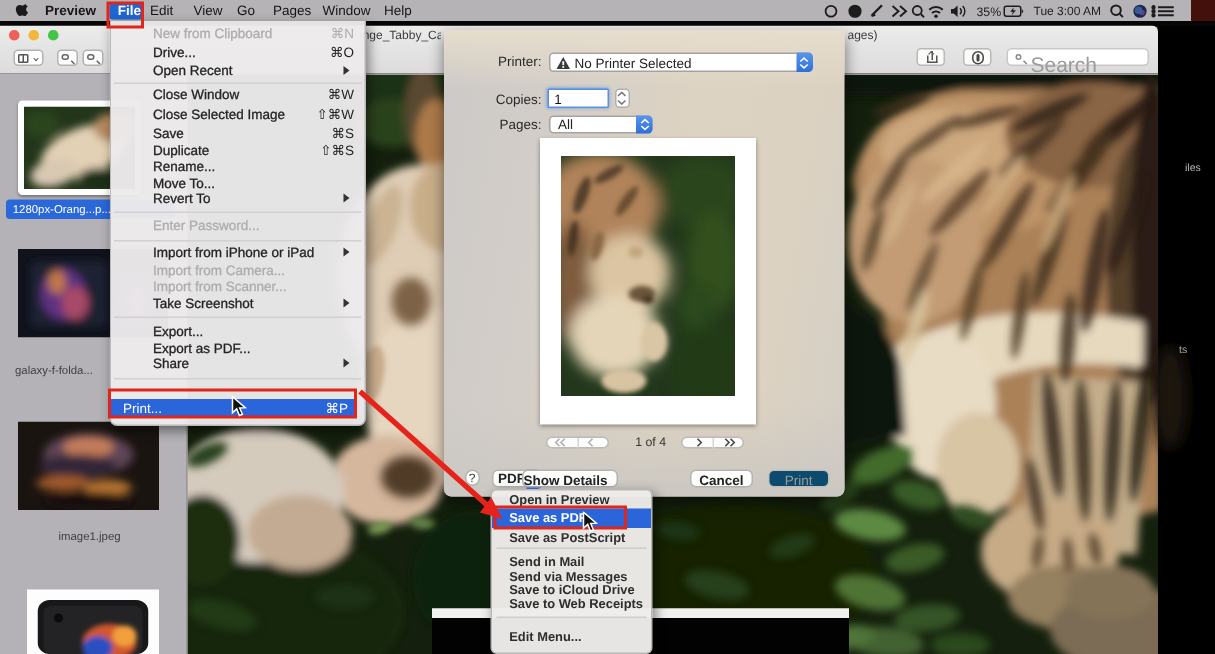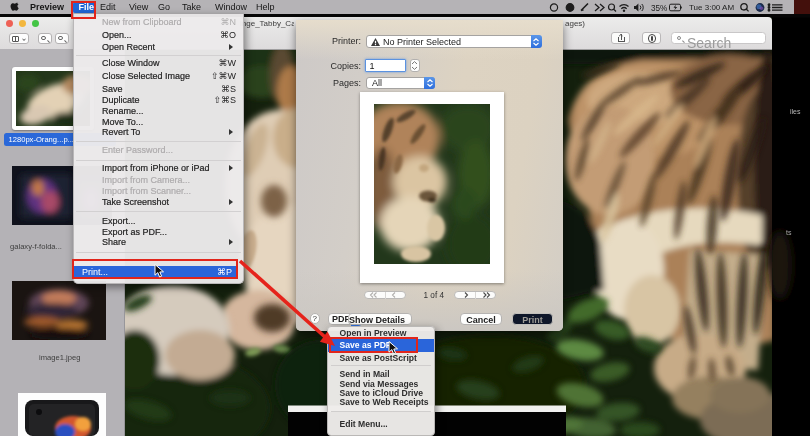--- a/index.html
+++ b/index.html
@@ -246,21 +246,21 @@
 <div class="abs" style="left:794px;top:0;width:16px;height:13.5px;background:#43100c;"></div>
 <svg class="abs" style="left:10px;top:2px" width="10" height="10" viewBox="0 0 16 16">
   <path fill="#1a1a1a" d="M11.3 1.2c.1.9-.3 1.8-.8 2.4-.6.7-1.5 1.2-2.4 1.1-.1-.9.3-1.8.9-2.4.6-.7 1.6-1.1 2.3-1.1zM13.9 12c-.4 1-.6 1.4-1.2 2.2-.8 1.2-1.9 2.7-3.2 2.7-1.2 0-1.6-.8-3.2-.8s-2 .8-3.2.8C1.8 17 .8 15.6 0 14.4c-2.2-3.4-2.5-7.4-1.1-9.5.99-1.5 2.5-2.4 4-2.4 1.5 0 2.4.8 3.6.8 1.2 0 1.9-.8 3.6-.8 1.3 0 2.6.7 3.5 1.9-3.1 1.7-2.6 6.1.3 7.6z" transform="translate(2.5 0) scale(.82)"></path>
 </svg>
 <div class="abs" style="left:30px;top:2px;font-size:9px;font-weight:bold;color:#151515;">Preview</div>
 <div class="abs" style="left:73px;top:1.5px;width:22px;height:11px;background:#1e66d6;border-radius:2px;"></div>
 <div class="abs" style="left:78.5px;top:2.2px;font-size:9px;font-weight:bold;color:#fff;">File</div>
 <div class="abs" style="left:100px;top:2px;font-size:9px;color:#151515;">Edit</div>
 <div class="abs" style="left:129px;top:2px;font-size:9px;color:#151515;">View</div>
 <div class="abs" style="left:158px;top:2px;font-size:9px;color:#151515;">Go</div>
-<div class="abs" style="left:182px;top:2px;font-size:9px;color:#151515;">Take</div>
+<div class="abs" style="left:182px;top:2px;font-size:9px;color:#151515;">Pages</div>
 <div class="abs" style="left:215px;top:2px;font-size:9px;color:#151515;">Window</div>
 <div class="abs" style="left:256px;top:2px;font-size:9px;color:#151515;">Help</div>
 
 <svg class="abs" style="left:548px;top:1.5px" width="240" height="11" viewBox="0 0 240 11">
   <g stroke="#1d1d1d" fill="none" stroke-width="1.2">
     <circle cx="6" cy="5.5" r="3.6"></circle>
     <circle cx="22" cy="5.5" r="3.8" fill="#1d1d1d"></circle>
     <path d="M33 8.5 L40 1.5 M33 8.5l2.5-.8" stroke-width="1.6"></path>
     <path d="M47 2 l4 3.5 -4 3.5 M52 2 l4 3.5 -4 3.5" stroke-width="1.3"></path>
     <circle cx="63.5" cy="5" r="3"></circle>
@@ -297,21 +297,21 @@
 <style>
  .mi{position:absolute;left:82px;font-size:9px;color:#242424;-webkit-text-stroke:0.2px #242424;transform:translateY(-50%);white-space:nowrap;padding-left:20px;}
  .mi.dis{color:#aeacad;-webkit-text-stroke:0.2px #aeacad;}
  .sc{position:absolute;right:574px;font-size:9px;color:#242424;transform:translateY(-50%);white-space:nowrap;}
  .sc.dis{color:#aeacad;}
  .sub{position:absolute;left:229px;width:0;height:0;border-left:4.5px solid #333;border-top:3.2px solid transparent;border-bottom:3.2px solid transparent;transform:translateY(-50%);}
  .msep{position:absolute;left:76px;width:165px;height:1px;background:#d2d0d1;}
 </style>
 <div class="mi dis" style="top:21.5px">New from Clipboard</div>
 <div class="sc dis" style="top:21.5px">⌘N</div>
-<div class="mi" style="top:35px">Open...</div>
+<div class="mi" style="top:35px">Drive...</div>
 <div class="sc" style="top:35px">⌘O</div>
 <div class="mi" style="top:46.5px">Open Recent</div>
 <div class="sub" style="top:46.5px"></div>
 <div class="msep" style="top:54.8px"></div>
 <div class="mi" style="top:62.5px">Close Window</div>
 <div class="sc" style="top:62.5px">⌘W</div>
 <div class="mi" style="top:76px">Close Selected Image</div>
 <div class="sc" style="top:76px">⇧⌘W</div>
 <div class="mi" style="top:88.5px">Save</div>
 <div class="sc" style="top:88.5px">⌘S</div>
@@ -420,21 +420,21 @@
 
 <div class="abs" style="left:309.5px;top:313px;width:10.6px;height:10.6px;background:#fdfdfc;border:0.6px solid #b5b3b1;border-radius:50%;text-align:center;font-size:8px;color:#333;line-height:10.6px;">?</div>
 <div class="abs" style="left:327.5px;top:312.5px;width:33.5px;height:12.2px;background:#fdfdfc;border:0.6px solid #b5b3b1;border-radius:4px;"></div>
 <div class="abs" style="left:332px;top:318.6px;font-size:9px;font-weight:bold;color:#222;transform:translateY(-50%);">PDF</div>
 <div class="abs" style="left:350.8px;top:312.5px;width:10.8px;height:13.4px;background:linear-gradient(#5a96e8,#2f6fdd);border-radius:0 4px 4px 0;"></div>
 <svg class="abs" style="left:352.6px;top:317px" width="8" height="6" viewBox="0 0 8 6">
     <path d="M1.5 1.2 4 4 6.5 1.2" stroke="#fff" stroke-width="1.2" fill="none"></path>
   </svg>
 <div class="abs" style="left:348px;top:312.5px;width:64px;height:12.2px;background:#fdfdfc;border:0.6px solid #b5b3b1;border-radius:4px;font-size:9px;font-weight:bold;color:#222;line-height:12.2px;">Show Details</div>
 <div class="abs" style="left:460px;top:312.5px;width:42px;height:12.2px;background:#fdfdfc;border:0.6px solid #b5b3b1;border-radius:4px;text-align:center;font-size:9px;font-weight:bold;color:#222;line-height:12.2px;">Cancel</div>
-<div class="abs" style="left:512px;top:312.5px;width:41px;height:12.2px;background:#0f172a;border:0.6px solid #c2c0bc;border-radius:4px;text-align:center;font-size:9px;font-weight:bold;color:#9d9b96;line-height:12.2px;">Print</div>
+<div class="abs" style="left:512px;top:312.5px;width:41px;height:12.2px;background:#0c4a6e;border:0.6px solid #c2c0bc;border-radius:4px;text-align:center;font-size:9px;font-weight:normal;color:#9d9b96;line-height:12.2px;">Print</div>
 
 <div class="abs" style="left:327px;top:326px;width:108px;height:110px;background:rgba(238,236,234,.97);
   border-radius:4px;box-shadow:2px 3px 8px rgba(0,0,0,.45);border:0.5px solid #bab8b6;"></div>
 <style>.pi{position:absolute;left:339.5px;font-size:8.6px;font-weight:bold;color:#2e2e2e;transform:translateY(-50%);white-space:nowrap;}</style>
 <div class="pi" style="top:333px">Open in Preview</div>
 <div class="abs" style="left:328px;top:339px;width:106px;height:12.6px;background:#2a65da;"></div>
 <div class="abs" style="left:339.5px;top:345.2px;font-size:8.6px;font-weight:bold;color:#fff;transform:translateY(-50%);">Save as PDF</div>
 <div class="pi" style="top:357.7px">Save as PostScript</div>
 <div class="abs" style="left:331px;top:365.3px;width:100px;height:1px;background:#d0cecd;"></div>
 <div class="pi" style="top:374.2px">Send in Mail</div>

